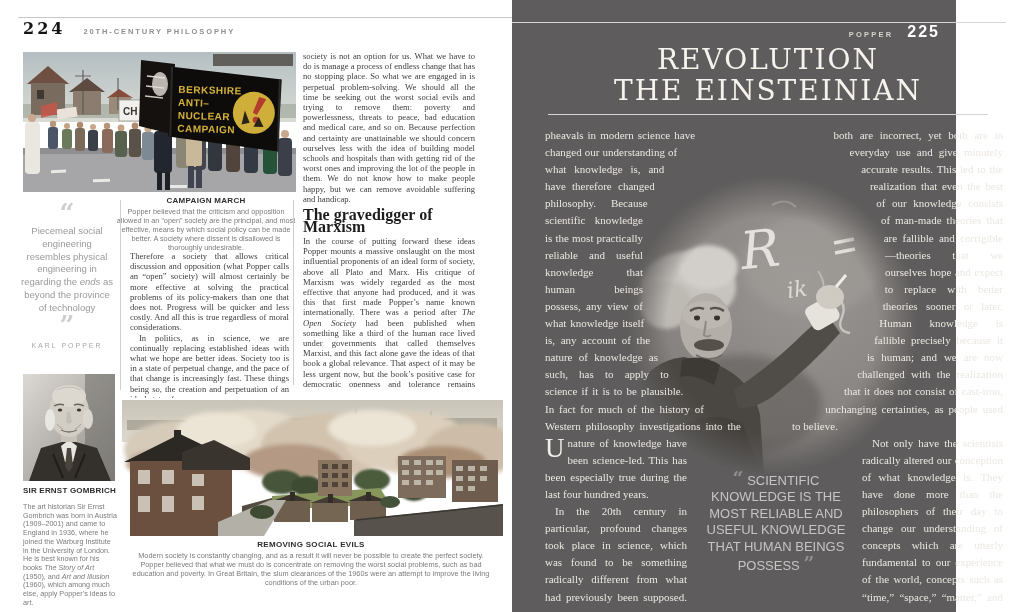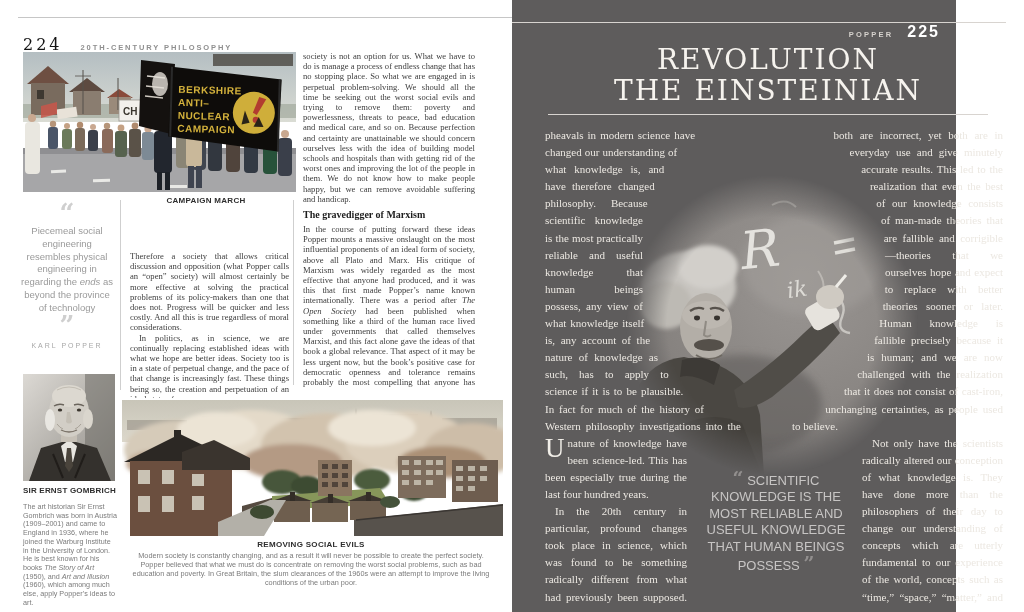--- a/index.html
+++ b/index.html
@@ -5,21 +5,21 @@
   * { margin:0; padding:0; box-sizing:border-box; }
   html,body { width:1024px; height:612px; background:#fff; overflow:hidden;
               font-family:"Liberation Serif", serif; }
   .abs { position:absolute; }
   #stage { position:relative; width:1024px; height:612px; background:#fff; }
 
   
   #page-left { position:absolute; left:0; top:0; width:512px; height:612px; background:#ffffff; }
   .lp-rule-top { left:18px; top:17px; width:494px; height:1px; background:#c6c6c6; }
   .lp-header { left:23px; top:19px; display:flex; align-items:baseline; }
-  .lp-pagenum { font-family:"DejaVu Serif", serif; font-weight:normal; font-size:16px; letter-spacing:3px; color:#141414;margin-top:16px; }
+  .lp-pagenum { font-family:"DejaVu Serif", serif; font-weight:bold; font-size:16px; letter-spacing:3px; color:#141414; }
   .lp-section { font-family:"Liberation Sans", sans-serif; font-weight:bold; font-size:7.5px; letter-spacing:1.9px; color:#8f8f8f; margin-left:18px; }
 
   .caption { font-family:"Liberation Sans", sans-serif; text-align:center; }
   .caption .cap-title { font-weight:bold; font-size:8px; color:#2e2e2e; letter-spacing:.3px; margin-bottom:2px; }
   .caption .cap-body { font-size:7.3px; line-height:9px; color:#7b7b7b; }
 
   .cap-protest { left:116px; top:196px; width:180px; }
   .cap-demolition { left:128px; top:540px; width:366px; }
 
   .sidebar-quote { left:20px; top:205px; width:94px; text-align:center; font-family:"Liberation Sans", sans-serif; }
@@ -36,21 +36,21 @@
 
   .colrule { width:1px; background:#cfcfcf; }
   #colrule1 { left:120px; top:200px; height:190px; }
   #colrule2 { left:293px; top:200px; height:185px; }
 
   .body-col { font-size:8.6px; line-height:10.2px; color:#3d3d3d; text-align:justify; overflow:hidden; }
   .body-col p.indent { text-indent:9px; }
   .body-col i { font-style:italic; }
   #col2 { left:130px; top:251px; width:159px; height:147px; }
   #col3 { left:303px; top:51px; width:172px; height:336px; }
-  #col3 h3 { font-size:10px; line-height:12px; color:#1c1c1c; margin:5px 0 3px 0; font-weight:bold; text-align:left; }
+  #col3 h3 { font-size:16px; line-height:12px; color:#1c1c1c; margin:5px 0 3px 0; font-weight:bold; text-align:left; }
 
   .photo { display:block; }
   #photo-protest { left:23px; top:52px; }
   #photo-gombrich { left:23px; top:374px; }
   #photo-demolition { left:122px; top:400px; }
 
   
   #page-right { position:absolute; left:512px; top:0; width:444px; height:612px; background:#5e5c5c; color:#ece8e2; }
   .rp-rule-top { left:0; top:22px; width:494px; height:1px; background:#d8d4d0; }
   .rp-header { right:16px; top:23px; display:flex; align-items:baseline; }
@@ -198,20 +198,21 @@
         <text x="155" y="68" font-family="Liberation Sans, sans-serif" font-size="10" font-weight="bold" fill="#d4b23c" letter-spacing="0.5">NUCLEAR</text>
         <text x="155" y="81" font-family="Liberation Sans, sans-serif" font-size="10" font-weight="bold" fill="#d4b23c" letter-spacing="0.5">CAMPAIGN</text>
         <line x1="148" y1="16" x2="148" y2="86" stroke="#2a2a2a" stroke-width="2"></line>
         <line x1="256" y1="26" x2="256" y2="98" stroke="#2a2a2a" stroke-width="2"></line>
       </g>
       <rect x="190" y="2" width="80" height="12" fill="#3a352e" opacity="0.7"></rect>
     </svg>
 
     <div class="abs caption cap-protest">
       <div class="cap-title">CAMPAIGN MARCH</div>
+      <div class="cap-body">Popper believed that the criticism and opposition allowed in an “open” society are the principal, and most effective, means by which social policy can be made better. A society where dissent is disallowed is thoroughly undesirable.</div>
     </div>
 
     <div class="abs sidebar-quote">
       <div class="sq-glyph">“</div>
       <div class="sq-text"><span>Piecemeal social engineering resembles physical engineering in regarding the </span><i>ends</i><span> as beyond the province of technology</span></div>
       <div class="sq-glyph sq-close">”</div>
       <div class="sq-attr">KARL POPPER</div>
     </div>
 
     <div class="abs colrule" id="colrule1"></div>

